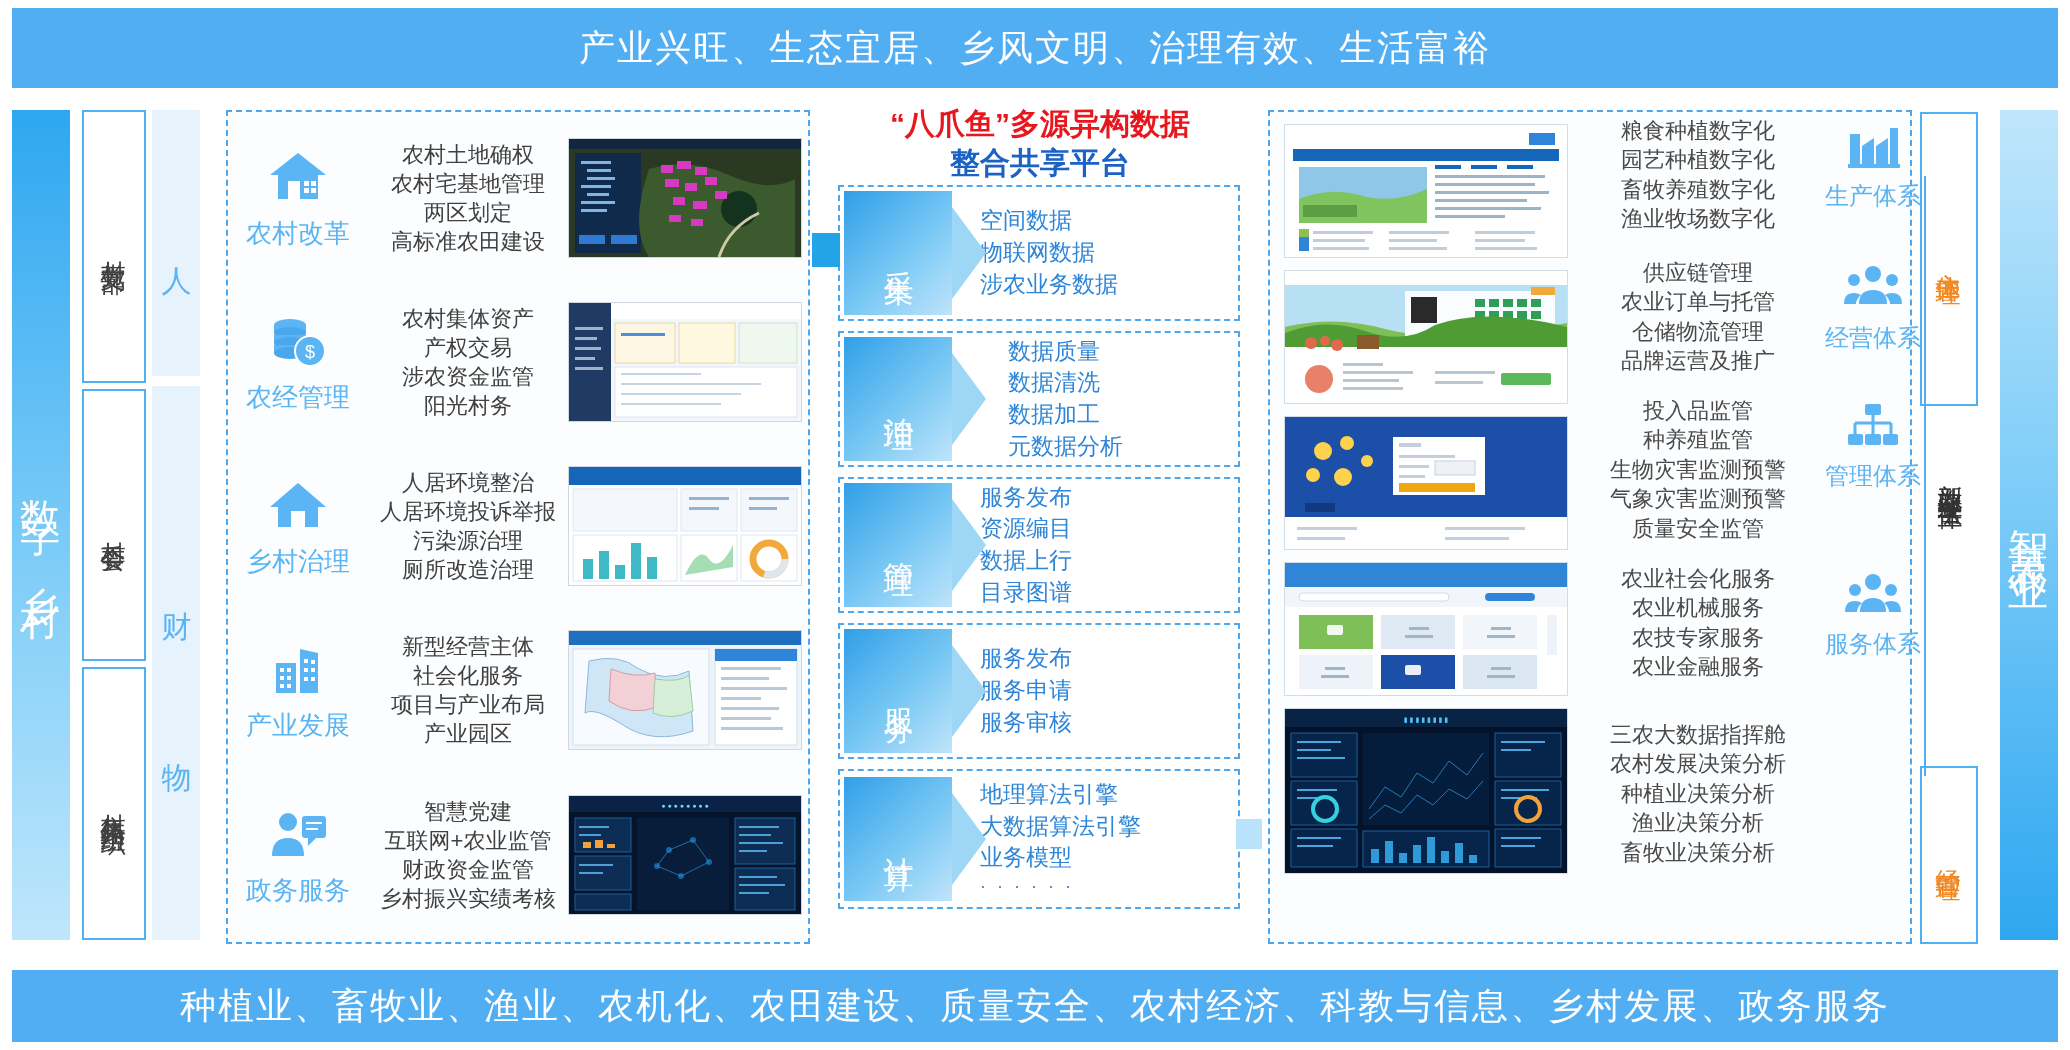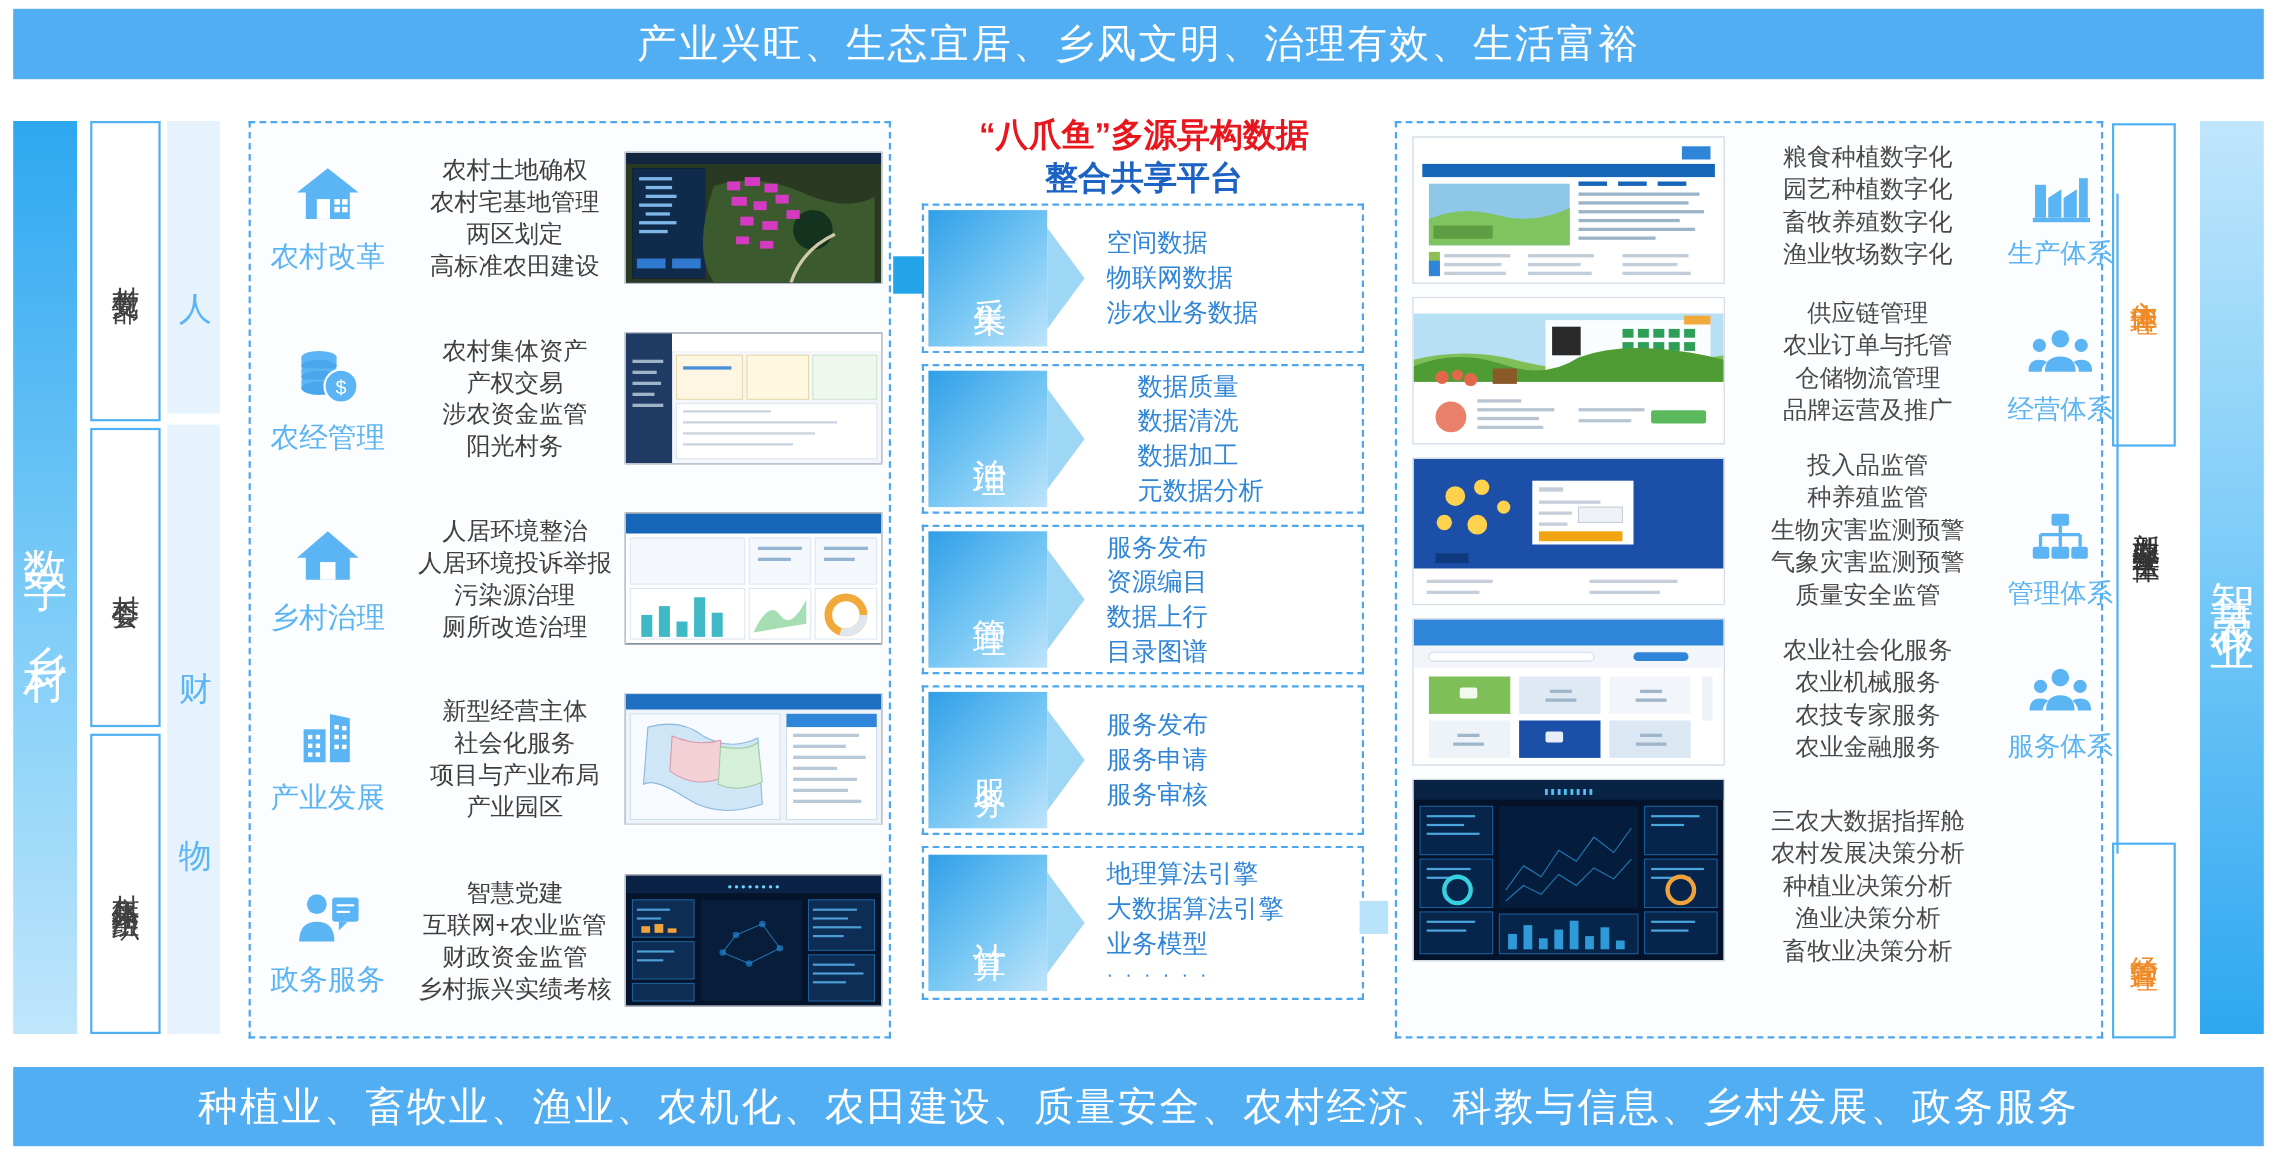--- a/index.html
+++ b/index.html
@@ -1,21 +1,21 @@
 <!DOCTYPE html>
 <html><head>
 <meta charset="utf-8">
 <style>
   html,body{margin:0;padding:0;background:#fff;}
   body{width:2070px;height:1050px;font-family:"Liberation Sans","DejaVu Sans",sans-serif;overflow:hidden;}
   .page{position:relative;width:2070px;height:1050px;background:#ffffff;}
 
   
   .banner{position:absolute;left:12px;right:12px;background:#52aef2;display:flex;align-items:center;justify-content:center;color:#fff;font-size:36px;letter-spacing:2px;font-weight:400;}
-  .banner.top{top:8px;height:64px;}
+  .banner.top{top:8px;height:80px;}
   .banner.bottom{bottom:8px;height:72px;font-size:36px;}
 
   
   .leftbar{position:absolute;left:12px;top:110px;width:58px;height:830px;
     background:linear-gradient(180deg,#2ea7f0 0%,#7fcdf8 55%,#bfe6fb 100%);
     display:flex;align-items:center;justify-content:center;}
   .leftbar span{writing-mode:vertical-rl;text-orientation:upright;color:#fff;font-size:40px;letter-spacing:14px;}
 
   
   .orgcol{position:absolute;left:82px;top:110px;width:64px;height:830px;display:flex;flex-direction:column;justify-content:space-between;}
@@ -49,28 +49,28 @@
   .ctitle .t1{color:#e8161d;font-size:30px;font-weight:bold;}
   .ctitle .t2{color:#1b62c4;font-size:30px;font-weight:bold;}
 
   
   .chevrow{position:absolute;left:0;width:402px;height:136px;border:2px dashed #4da7ee;box-sizing:border-box;display:flex;align-items:center;}
   .chev{position:relative;width:108px;height:124px;margin-left:4px;
     background:linear-gradient(135deg,#2f9fe8 0%,#79c8f4 55%,#bfe4fa 100%);
     display:flex;align-items:center;justify-content:center;}
   .chev::after{content:"";position:absolute;left:100%;top:16px;border-top:46px solid transparent;border-bottom:46px solid transparent;border-left:34px solid #9ed7f6;}
   .chev span{writing-mode:vertical-rl;text-orientation:upright;color:#fff;font-size:30px;letter-spacing:6px;}
-  .chevtxt{margin-left:54px;color:#2f86d8;font-size:23px;line-height:1.38;}
+  .chevtxt{margin-left:28px;color:#2f86d8;font-size:23px;line-height:1.38;}
   .tab{position:absolute;left:-28px;top:46px;width:28px;height:34px;background:#23a3e8;}
 
   
   .rshot{position:absolute;left:14px;width:282px;height:132px;border:1px solid #d3dce4;background:#e8eef4;overflow:hidden;}
 
   
-  .rgrp{position:absolute;display:flex;align-items:flex-end;margin-top:12px;}
+  .rgrp{position:absolute;display:flex;align-items:flex-start;}
   .rtxt{width:240px;text-align:center;color:#4a4a4a;font-size:22px;line-height:1.34;}
   .rico{width:110px;display:flex;flex-direction:column;align-items:center;}
   .rico .ico{height:58px;display:flex;align-items:center;justify-content:center;}
   .rico .cap{margin-top:6px;color:#5bb4f3;font-size:24px;white-space:nowrap;}
 
   
   .vbox{position:absolute;border:2px solid #4fb0f2;background:#fff;display:flex;align-items:center;justify-content:center;}
   .vbox span{writing-mode:vertical-rl;text-orientation:upright;font-size:25px;letter-spacing:3px;}
   .vorange span{color:#f08a24;}
   .vdark span{color:#333;}

